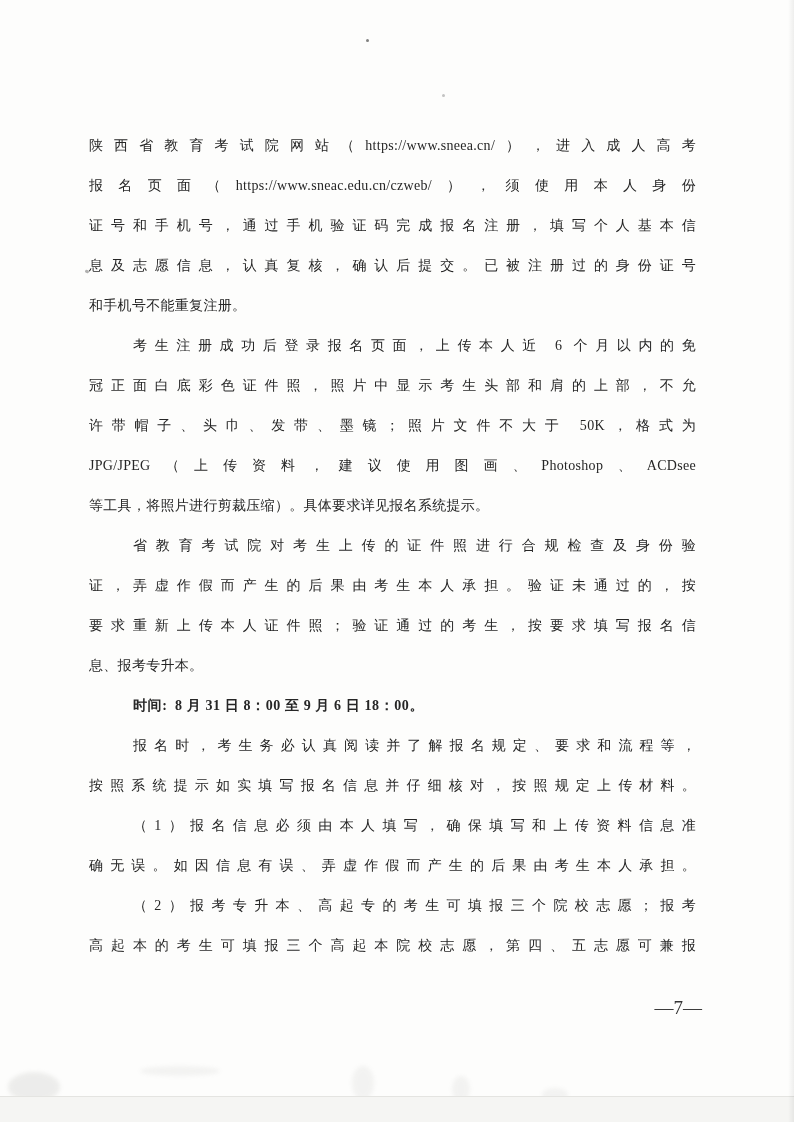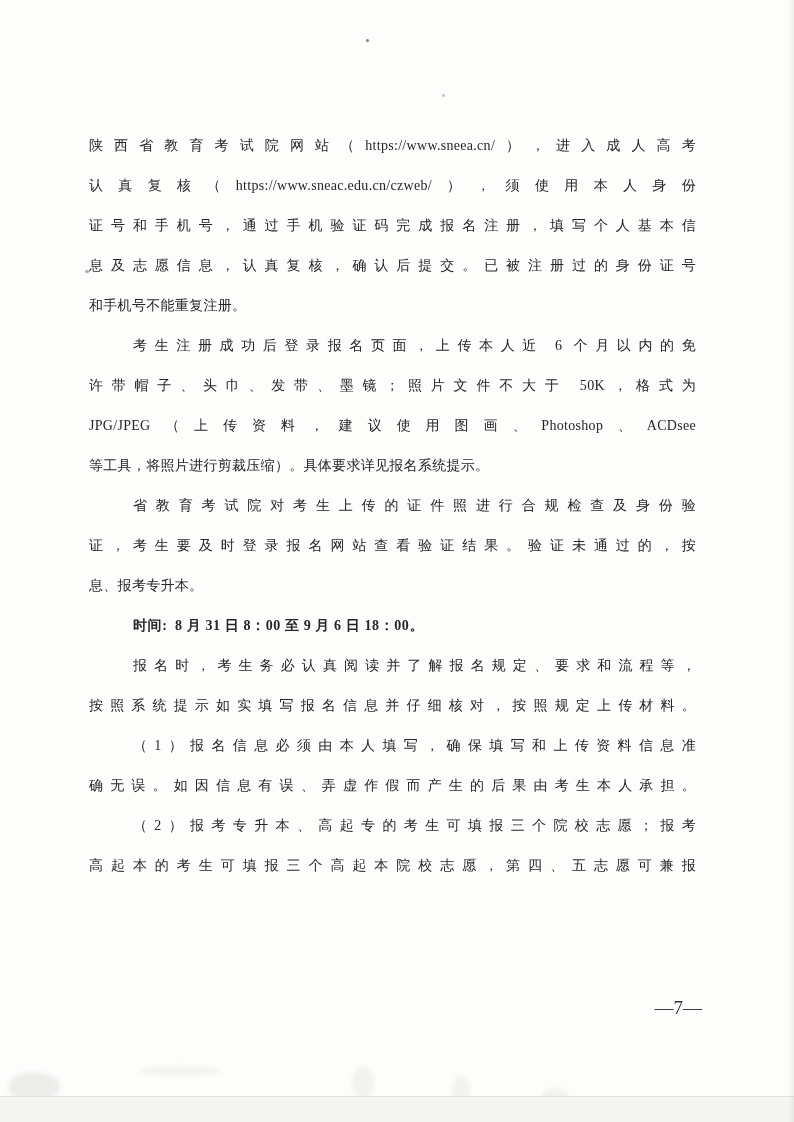--- a/index.html
+++ b/index.html
@@ -69,30 +69,32 @@
 <body>
 
 <div class="page">
 
   <div class="speck s1"></div>
   <div class="speck s2"></div>
   <div class="speck s3"></div>
 
   <div class="content">
     <div class="line j">陕西省教育考试院网站（https://www.sneea.cn/），进入成人高考</div>
-    <div class="line j">认真复核（https://www.sneac.edu.cn/czweb/），须使用本人身份</div>
+    <div class="line j">报名页面（https://www.sneac.edu.cn/czweb/），须使用本人身份</div>
     <div class="line j">证号和手机号，通过手机验证码完成报名注册，填写个人基本信</div>
     <div class="line j">息及志愿信息，认真复核，确认后提交。已被注册过的身份证号</div>
     <div class="line">和手机号不能重复注册。</div>
     <div class="line j indent">考生注册成功后登录报名页面，上传本人近 6 个月以内的免</div>
+    <div class="line j">冠正面白底彩色证件照，照片中显示考生头部和肩的上部，不允</div>
     <div class="line j">许带帽子、头巾、发带、墨镜；照片文件不大于 50K，格式为</div>
     <div class="line j">JPG/JPEG（上传资料，建议使用图画、Photoshop、ACDsee</div>
     <div class="line">等工具，将照片进行剪裁压缩）。具体要求详见报名系统提示。</div>
     <div class="line j indent">省教育考试院对考生上传的证件照进行合规检查及身份验</div>
-    <div class="line j">证，考生要及时登录报名网站查看验证结果。验证未通过的，按</div>
+    <div class="line j">证，弄虚作假而产生的后果由考生本人承担。验证未通过的，按</div>
+    <div class="line j">要求重新上传本人证件照；验证通过的考生，按要求填写报名信</div>
     <div class="line">息、报考专升本。</div>
     <div class="line bold indent">时间: 8 月 31 日 8：00 至 9 月 6 日 18：00。</div>
     <div class="line j indent">报名时，考生务必认真阅读并了解报名规定、要求和流程等，</div>
     <div class="line j">按照系统提示如实填写报名信息并仔细核对，按照规定上传材料。</div>
     <div class="line j indent">（1）报名信息必须由本人填写，确保填写和上传资料信息准</div>
     <div class="line j">确无误。如因信息有误、弄虚作假而产生的后果由考生本人承担。</div>
     <div class="line j indent">（2）报考专升本、高起专的考生可填报三个院校志愿；报考</div>
     <div class="line j">高起本的考生可填报三个高起本院校志愿，第四、五志愿可兼报</div>
   </div>
 

